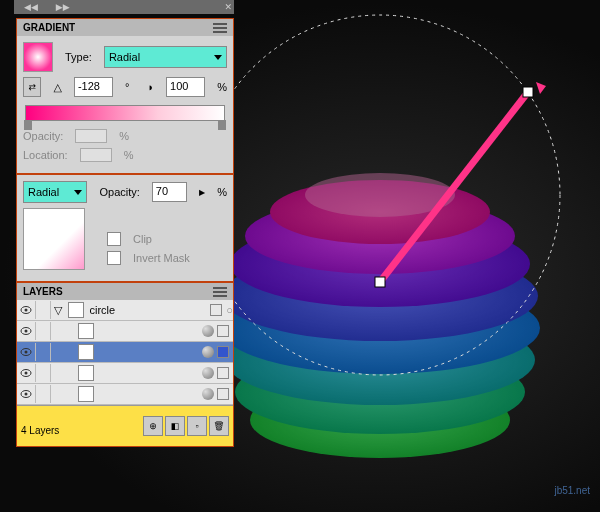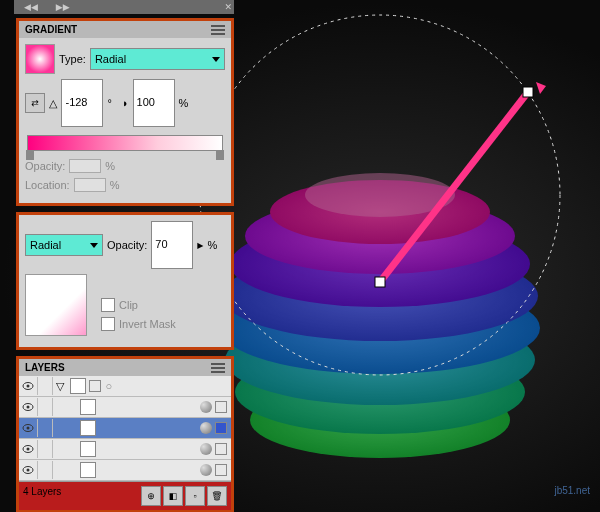--- a/index.html
+++ b/index.html
@@ -1,45 +1,45 @@
 <!DOCTYPE html>
 <html><head>
 <meta charset="utf-8">
 <style>
 body{margin:0;width:600px;height:512px;background:#1a1a1a;font-family:Arial,sans-serif;font-size:11px;color:#000;overflow:hidden;position:relative}
 .canvas{position:absolute;top:0;left:0;width:600px;height:512px;background:radial-gradient(ellipse at 380px 280px,#2a2a2a 0%,#0a0a0a 70%)}
 .panels{position:absolute;top:18px;left:16px;width:218px}
-.panel{background:#d4d4d4;border:3px solid #c2410c;margin-bottom:6px}
+.panel{background:#d4d4d4;border:1px solid #c2410c;margin-bottom:0}
 .panel-hdr{background:#b8b8b8;padding:3px 6px;font-size:10px;font-weight:bold;display:flex;align-items:center;justify-content:space-between}
 .panel-hdr .menu{width:14px;height:10px;display:flex;flex-direction:column;justify-content:space-between}
 .panel-hdr .menu span{height:2px;background:#555}
 .panel-body{padding:6px}
-.row{display:flex;align-items:center;gap:4px;margin-bottom:5px}
+.row{display:flex;align-items:center;gap:12px;margin-bottom:5px}
 .swatch{width:28px;height:28px;border:1px solid #999;background:radial-gradient(circle,#fff 0%,#ff3399 70%)}
 .dd{background:#5eead4;border:1px solid #888;padding:2px 4px;display:flex;align-items:center;gap:3px;height:16px}
 .dd .arrow{border-left:4px solid transparent;border-right:4px solid transparent;border-top:5px solid #000;margin-left:auto}
-.input{background:#fff;border:1px solid #888;padding:16px 3px;width:34px;height:14px;text-align:left}
+.input{background:#fff;border:1px solid #888;padding:2px 3px;width:34px;height:14px;text-align:left}
 .grad-bar{height:14px;background:linear-gradient(to right,#ff0080,#ff66aa,#ffccdd,#fff);border:1px solid #888;position:relative;margin:8px 2px}
 .stop{position:absolute;width:8px;height:10px;background:#888;top:14px}
 .icon-btn{width:18px;height:18px;border:1px solid #888;background:#ccc;display:inline-flex;align-items:center;justify-content:center;font-size:9px}
 .muted{color:#888}
 .slider{width:30px;height:12px;background:#e0e0e0;border:1px solid #aaa;position:relative}
 .cb{width:12px;height:12px;border:1px solid #888;background:#fff}
 .trans-swatch{width:60px;height:60px;border:1px solid #999;background:linear-gradient(135deg,#fff 60%,#ff99cc 100%)}
 .layer-row{display:flex;align-items:center;background:#e8e8e8;border-bottom:1px solid #bbb;height:20px}
 .layer-row.sel{background:#5a7fc4;color:#fff}
 .eye{width:18px;height:18px;border-right:1px solid #bbb;display:flex;align-items:center;justify-content:center}
 .eye svg{width:12px;height:8px}
 .lock{width:14px;border-right:1px solid #bbb;height:18px}
 .indent{width:12px}
 .thumb{width:14px;height:14px;border:1px solid #888;background:#fff;margin:0 3px}
 .layer-name{flex:1;padding-left:2px}
 .meat{width:12px;height:12px;border-radius:50%;background:radial-gradient(circle at 30% 30%,#ddd,#777);margin:0 3px}
 .sq{width:10px;height:10px;border:1px solid #888;margin-right:4px}
-.ftr{background:#b91c1c;padding:4px 4px;font-size:10px;display:flex;align-items:flex-start;gap:3px;border-top:1px solid #999}
+.ftr{background:#fde047;padding:10px 4px;font-size:10px;display:flex;align-items:flex-end;gap:3px;border-top:1px solid #999}
 .ftr .btns{margin-left:auto;display:flex;gap:2px}
 .tabbar{position:absolute;top:0;left:14px;display:flex;gap:18px;background:#6a6a6a;padding:2px 10px;width:200px}
 .tabbar span{color:#ccc;font-size:9px}
 .close-x{position:absolute;top:2px;right:2px;color:#ccc;font-size:9px}
 .watermark{position:absolute;bottom:16px;right:10px;color:#5588cc;font-size:10px;opacity:.7}
 </style>
 </head>
 <body>
 
 <div class="canvas">
@@ -190,20 +190,21 @@
 <div class="layer-row">
 <div class="eye">
             <svg viewBox="0 0 12 8">
               <ellipse cx="6" cy="4" rx="5" ry="3.5" fill="none" stroke="#333"></ellipse>
               <circle cx="6" cy="4" r="1.5" fill="#333"></circle>
             </svg>
           </div>
 <div class="lock"></div>
 <span style="margin:0 3px">▽</span>
 <div class="thumb"></div>
+<span class="layer-name">circle</span>
 <div class="sq"></div>
           <span style="color:#888">○</span>
 </div>
 <div id="layer-items">
           <div class="layer-row">
             <div class="eye">
               <svg viewBox="0 0 12 8">
                 <ellipse cx="6" cy="4" rx="5" ry="3.5" fill="none" stroke="#333"></ellipse>
                 <circle cx="6" cy="4" r="1.5" fill="#333"></circle>
               </svg>

